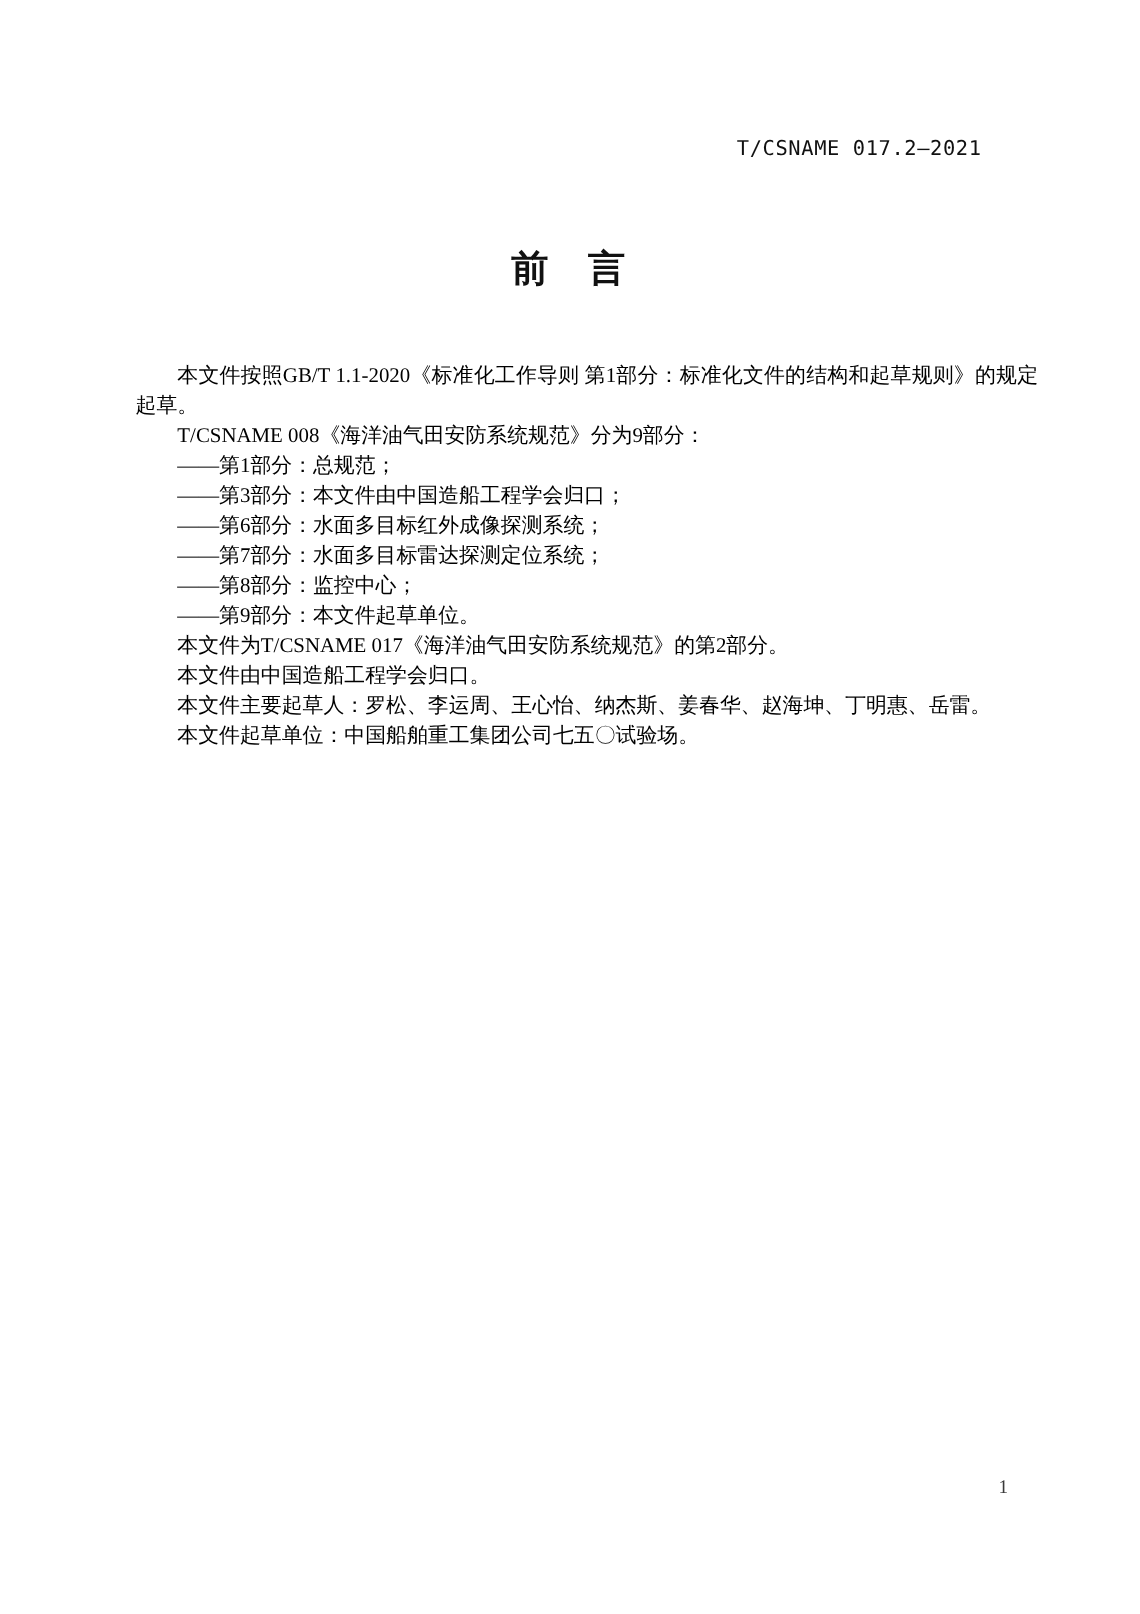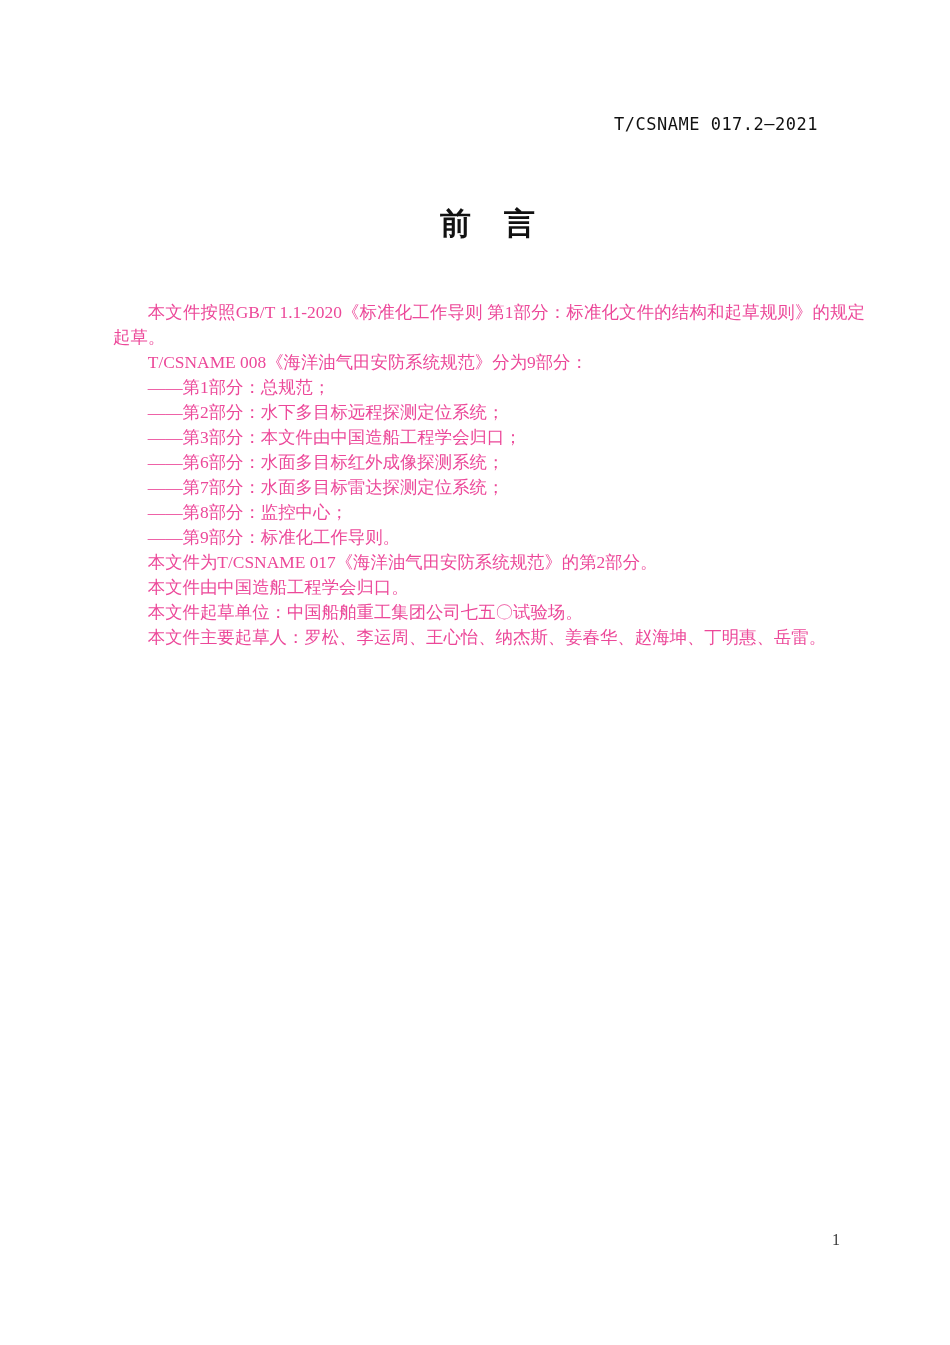--- a/index.html
+++ b/index.html
@@ -21,37 +21,37 @@
     right: 90px;
     font-family: "DejaVu Sans Mono", "Liberation Mono", monospace;
     font-size: 17px;
     letter-spacing: 0.5px;
     color: #111;
     white-space: nowrap;
   }
   .doc-title {
     position: absolute;
     top: 203px;
-    left: 113px;
+    left: 99px;
     width: 750px;
     text-align: center;
     font-family: Liberation Sans, sans-serif;
     font-weight: bold;
     font-size: 31px;
     color: #111;
     letter-spacing: 1px;
   }
   .foreword {
     position: absolute;
     top: 300px;
     left: 113px;
     width: 752px;
     font-size: 17.4px;
     line-height: 25px;
-    color: #ec4899;
+    color: #000000;
     text-align: justify;
   }
   .foreword p {
     text-indent: 2em;
     margin: 0;
   }
   .page-number {
     position: absolute;
     top: 1231px;
     left: 832px;
@@ -66,27 +66,26 @@
 <div class="page">
 
   <div class="std-code">T/CSNAME 017.2—2021</div>
 
   <h1 class="doc-title">前　言</h1>
 
   <div class="foreword">
     <p>本文件按照GB/T 1.1-2020《标准化工作导则 第1部分：标准化文件的结构和起草规则》的规定起草。</p>
     <p>T/CSNAME 008《海洋油气田安防系统规范》分为9部分：</p>
     <p>——第1部分：总规范；</p>
-    <p>——第2部分：水下多目标远程探测定位系统；</p>
     <p>——第3部分：本文件由中国造船工程学会归口；</p>
     <p>——第6部分：水面多目标红外成像探测系统；</p>
     <p>——第7部分：水面多目标雷达探测定位系统；</p>
     <p>——第8部分：监控中心；</p>
-    <p>——第9部分：标准化工作导则。</p>
+    <p>——第9部分：本文件起草单位。</p>
     <p>本文件为T/CSNAME 017《海洋油气田安防系统规范》的第2部分。</p>
     <p>本文件由中国造船工程学会归口。</p>
+    <p>本文件主要起草人：罗松、李运周、王心怡、纳杰斯、姜春华、赵海坤、丁明惠、岳雷。</p>
     <p>本文件起草单位：中国船舶重工集团公司七五〇试验场。</p>
-    <p>本文件主要起草人：罗松、李运周、王心怡、纳杰斯、姜春华、赵海坤、丁明惠、岳雷。</p>
   </div>
 
   <div class="page-number">1</div>
 
 </div>
 
 </body></html>

